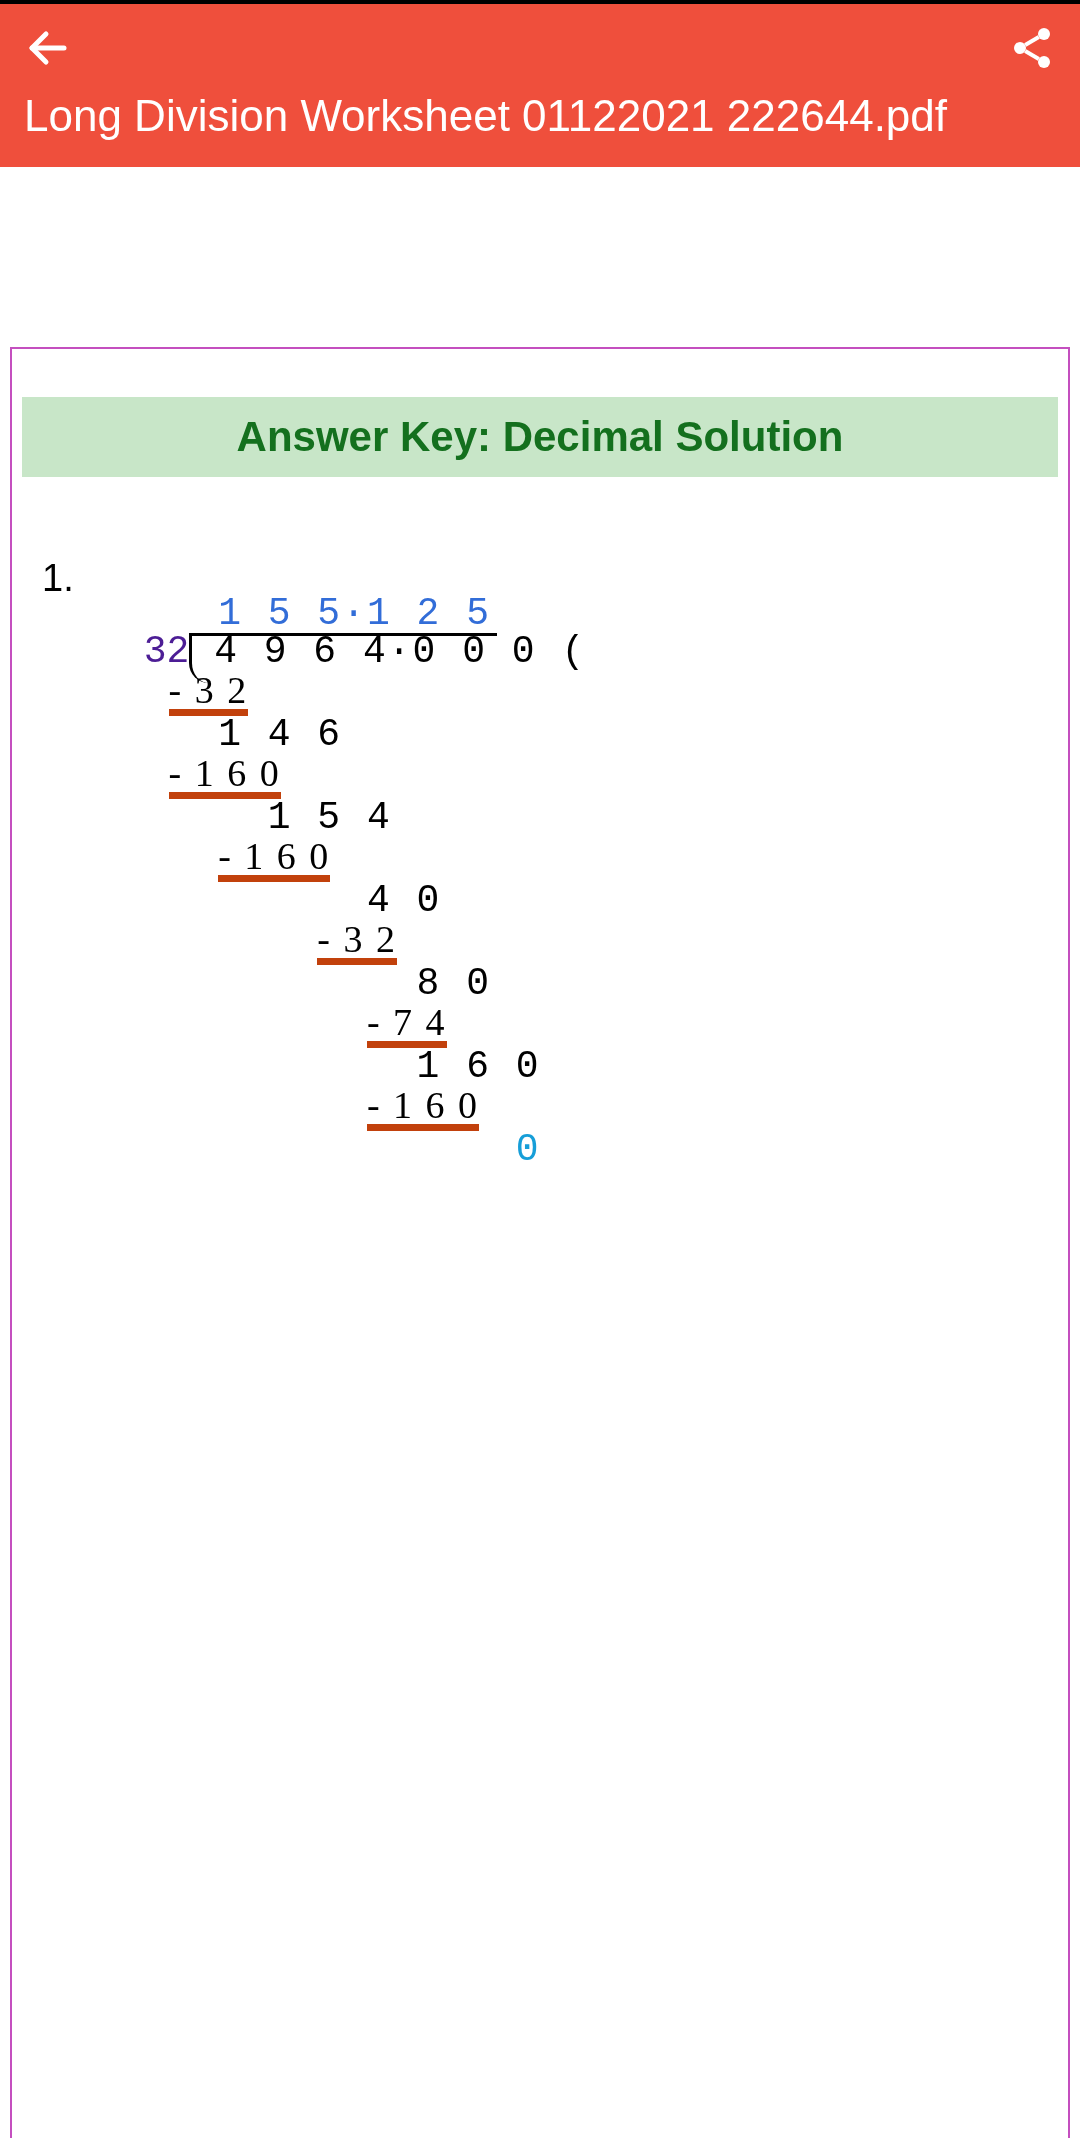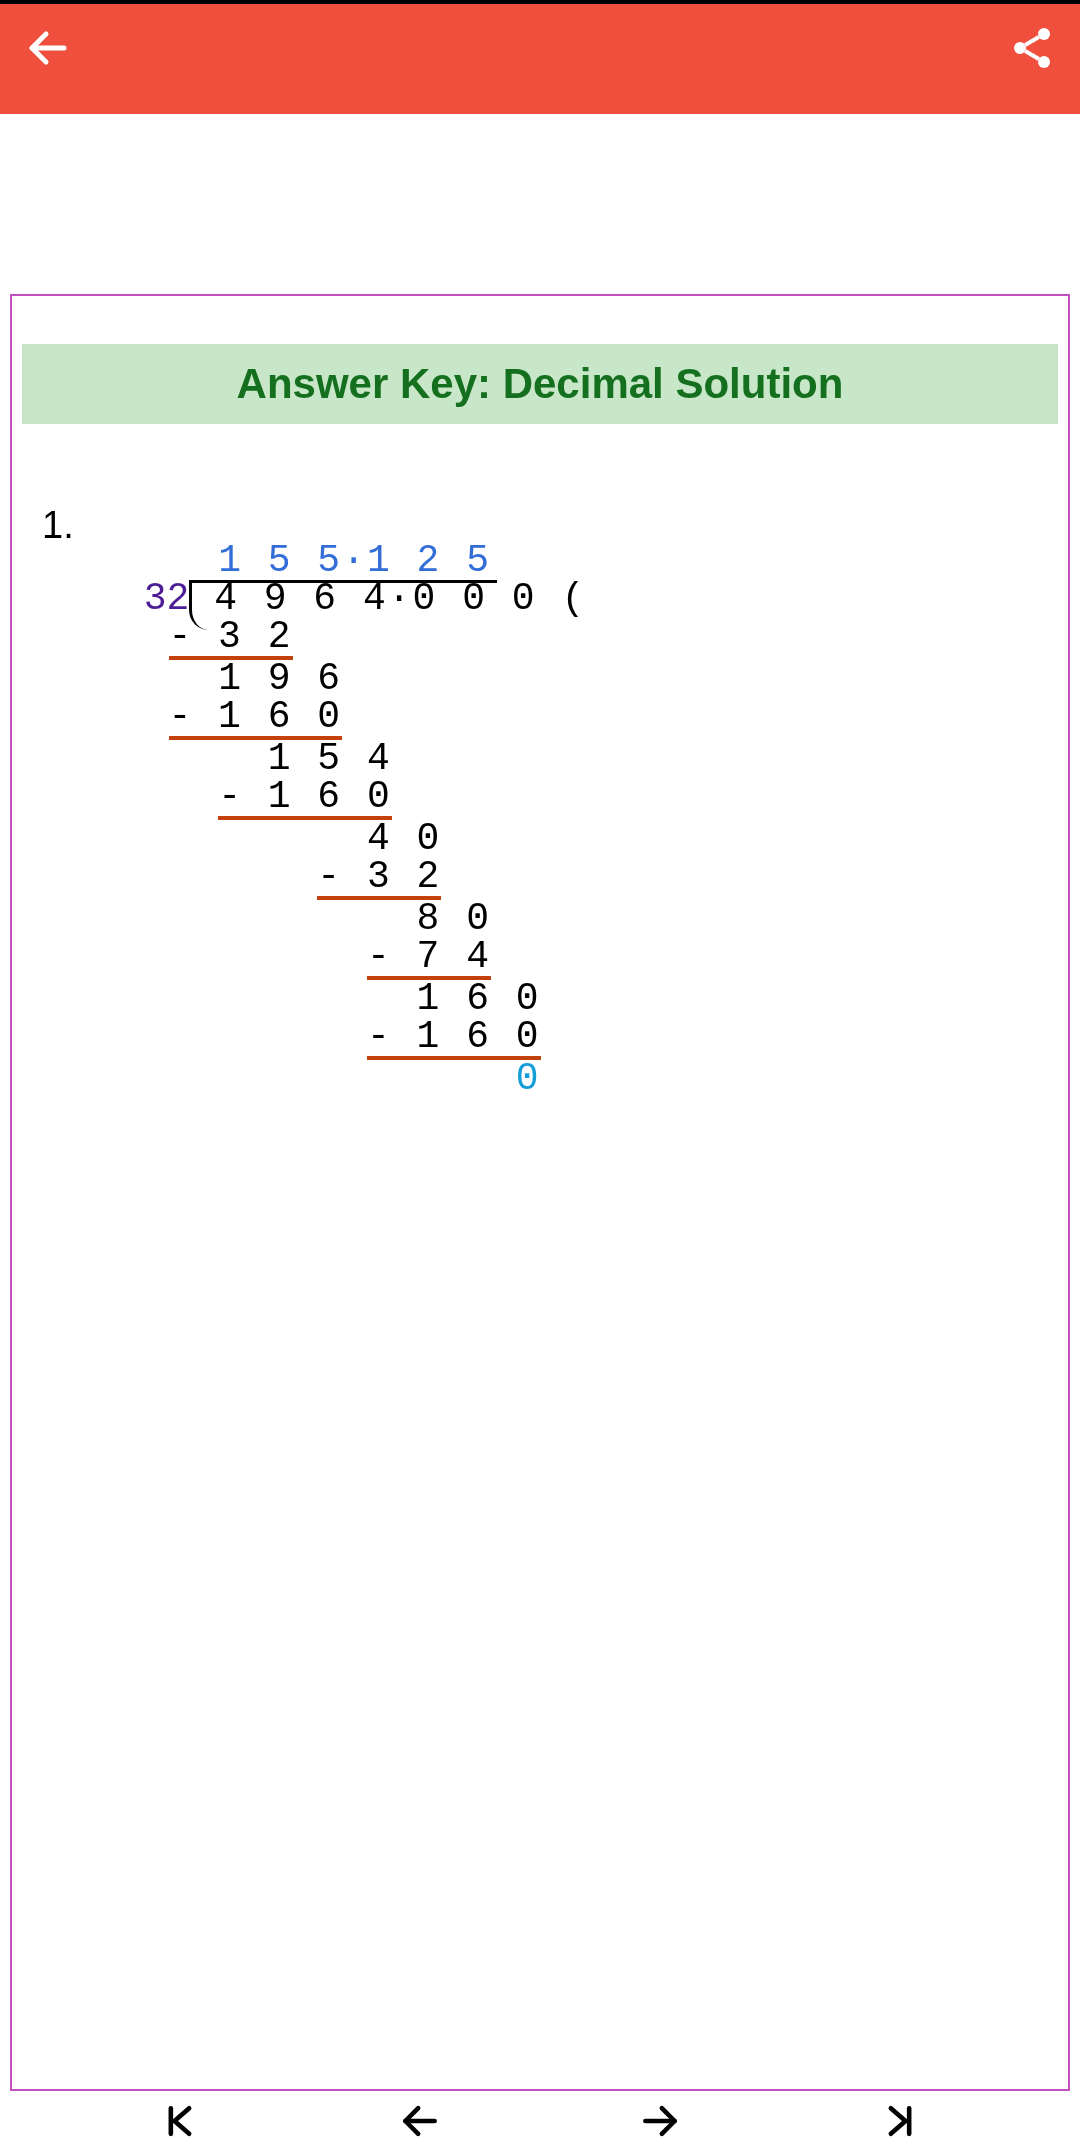--- a/index.html
+++ b/index.html
@@ -67,21 +67,21 @@
   position: absolute;
   height: 50px;
   width: 308px;
   border-top: 3px solid #000;
   border-left: 3px solid #000;
   border-radius: 0 0 0 20px;
   top: 0;
   left: 0;
   pointer-events: none;
 }
-.underline { text-decoration: none; border-bottom: 4px solid #c2410c; display: inline-block; line-height: 1; }
+.underline { text-decoration: none; border-bottom: 7px solid #c2410c; display: inline-block; line-height: 1; font-family: Liberation Serif, serif; }
 .bottom-nav {
   background: #fff;
   height: 130px;
   display: flex;
   justify-content: space-around;
   align-items: center;
   padding: 0 60px;
 }
 .nav-btn { width: 60px; height: 60px; display: flex; align-items: center; justify-content: center; cursor: pointer; }
 svg { display: block; }
@@ -100,35 +100,36 @@
     <div class="icon-btn">
       <svg width="48" height="48" viewBox="0 0 24 24" fill="#fff">
           <circle cx="18" cy="5" r="3"></circle>
           <circle cx="6" cy="12" r="3"></circle>
           <circle cx="18" cy="19" r="3"></circle>
           <line x1="8.6" y1="10.5" x2="15.4" y2="6.5" stroke="#fff" stroke-width="2"></line>
           <line x1="8.6" y1="13.5" x2="15.4" y2="17.5" stroke="#fff" stroke-width="2"></line>
         </svg>
     </div>
   </div>
+  <div class="title">Long Division Worksheet 01122021 222644.pdf</div>
 </div>
 
 <div class="content">
   <div class="doc-frame">
     <div class="answer-banner">
       <span class="answer-banner-text">Answer Key: Decimal Solution</span>
     </div>
 
     <div class="problem">
       <span class="num">1.</span>
       <div class="work">
 <span class="quotient">   <span>1 5 5·1 2 5</span></span>
 <span class="divisor">32</span><span class="dividend ld-work"><span class="ld-bar"></span> <span>4 9 6 4·0 0 0</span> <span class="paren">(</span></span>
 <span class="row"> <span class="underline">- 3 2</span></span>
-<span class="row">   <span>1 9 6</span></span>
+<span class="row">   <span>1 4 6</span></span>
 <span class="row"> <span class="underline">- 1 6 0</span></span>
 <span class="row">     <span>1 5 4</span></span>
 <span class="row">   <span class="underline">- 1 6 0</span></span>
 <span class="row">         <span>4 0</span></span>
 <span class="row">       <span class="underline">- 3 2</span></span>
 <span class="row">           <span>8 0</span></span>
 <span class="row">         <span class="underline">- 7 4</span></span>
 <span class="row">           <span>1 6 0</span></span>
 <span class="row">         <span class="underline">- 1 6 0</span></span>
 <span class="row zero-final">               <span>0</span></span>

